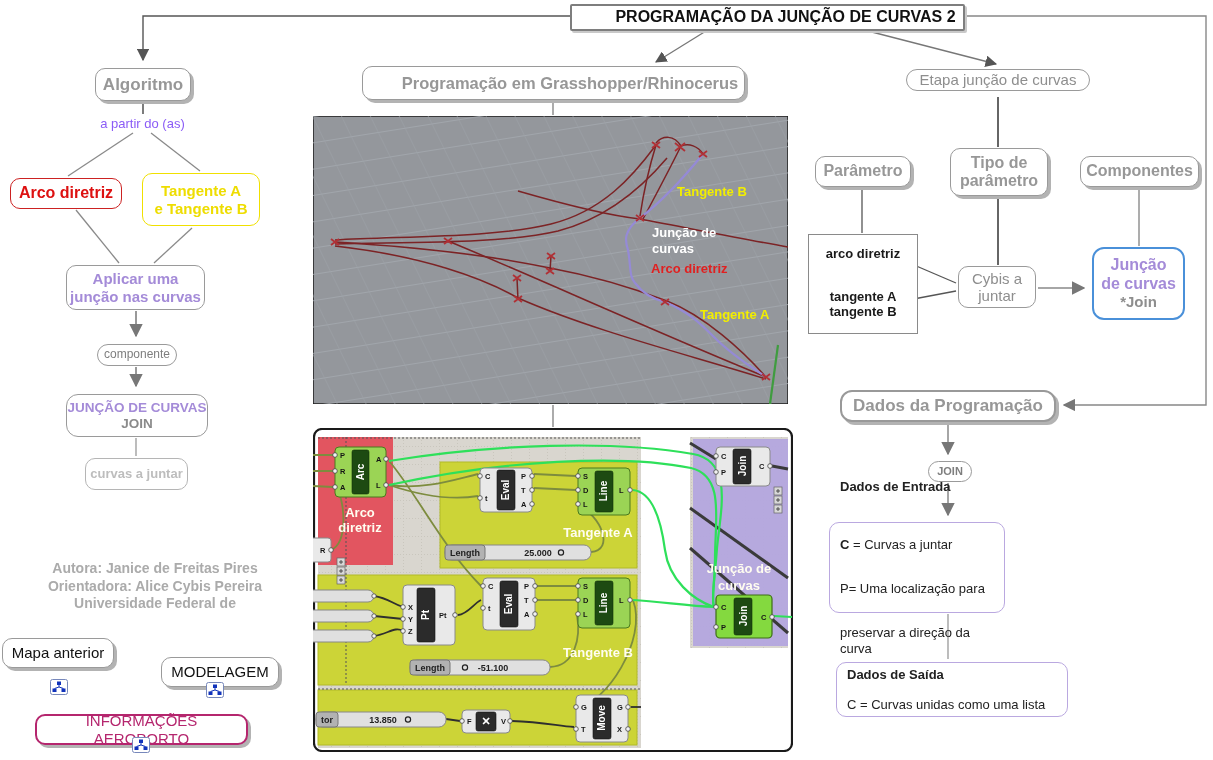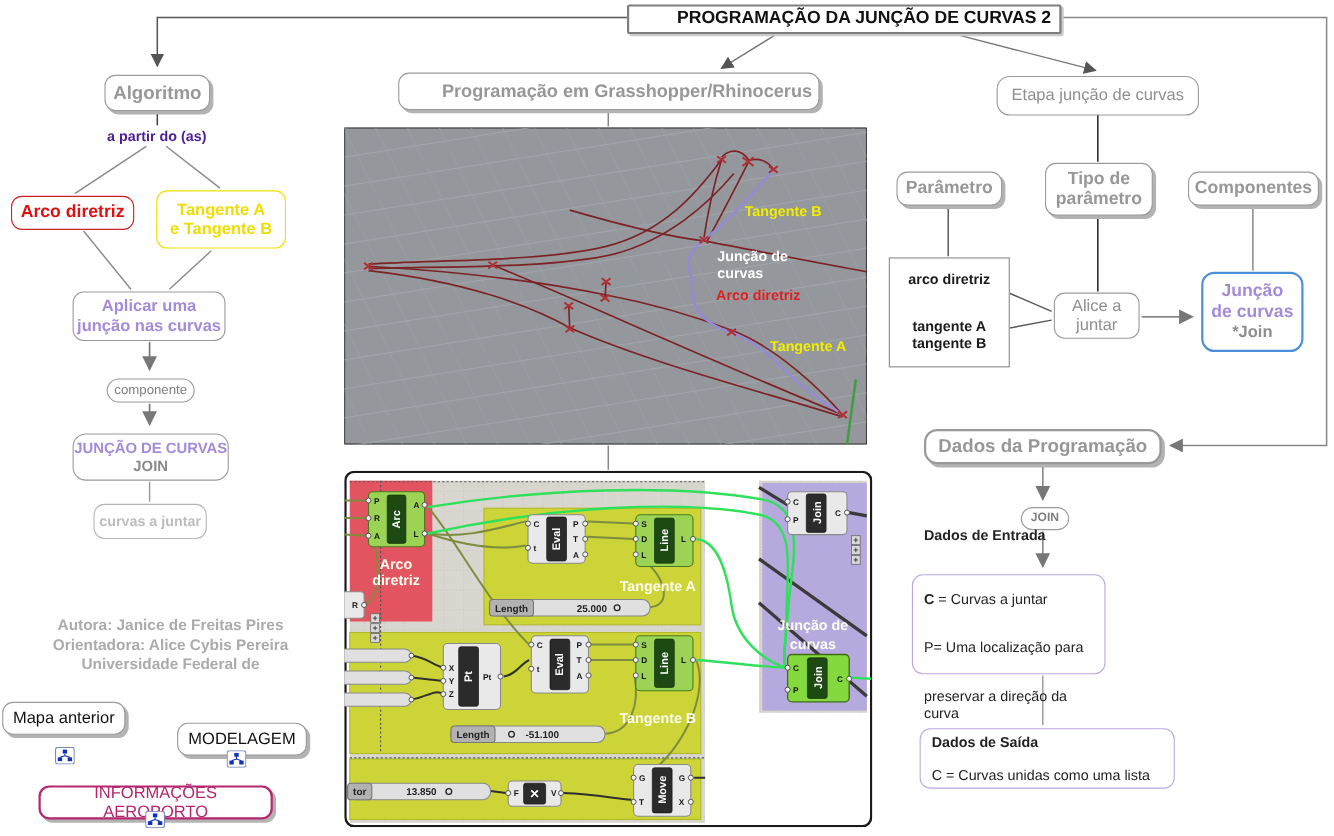--- a/index.html
+++ b/index.html
@@ -90,21 +90,21 @@
     <path d="M948,614 V659" stroke="#999" stroke-width="1.3"></path>
   </svg>
 
   <div class="node titlebox" style="left:570px;top:4px;width:395px;height:27px;padding-left:36px;">
     <span>PROGRAMAÇÃO DA JUNÇÃO DE CURVAS 2</span>
   </div>
 
   <div class="node shadow" style="left:95px;top:68px;width:96px;height:33px;font-size:17px;align-items:center;">
     <span>Algoritmo</span>
   </div>
-  <div class="node plain" style="left:85px;top:115px;width:115px;height:18px;font-weight:bold;color:#4c1d95;font-size:13px;">
+  <div class="node plain" style="left:85px;top:115px;width:115px;height:18px;font-weight:normal;color:#8b5cf6;font-size:13px;">
     <span>a partir do (as)</span>
   </div>
   <div class="node redline" style="left:10px;top:178px;width:112px;height:31px;font-size:16px;">
     <span>Arco diretriz</span>
   </div>
   <div class="node yellow" style="left:142px;top:173px;width:118px;height:53px;font-size:15px;">
     <span>Tangente A</span>
     <span>e Tangente B</span>
   </div>
   <div class="node purple" style="left:66px;top:265px;width:139px;height:45px;font-size:15px;">
@@ -405,40 +405,40 @@
     <g>
       <text class="glab" x="47" y="89" text-anchor="middle" font-size="12.5">Arco</text>
       <text class="glab" x="47" y="104" text-anchor="middle" font-size="12.5">diretriz</text>
       <text class="glab" x="285" y="109" text-anchor="middle">Tangente A</text>
       <text class="glab" x="285" y="229" text-anchor="middle">Tangente B</text>
       <text class="glab" x="426" y="145" text-anchor="middle" fill="#f2eeff">Junção de</text>
       <text class="glab" x="426" y="162" text-anchor="middle" fill="#f2eeff">curvas</text>
     </g>
   </svg>
 
-  <div class="node thin" style="left:906px;top:69px;width:184px;height:36px;font-size:15px;border-radius:12px;color:#8e8e8e;">
+  <div class="node thin" style="left:906px;top:69px;width:184px;height:22px;font-size:15px;border-radius:12px;color:#8e8e8e;">
     <span>Etapa junção de curvas</span>
   </div>
   <div class="node shadow" style="left:815px;top:156px;width:96px;height:31px;font-size:16px;">
     <span>Parâmetro</span>
   </div>
   <div class="node shadow" style="left:950px;top:148px;width:98px;height:48px;font-size:16px;">
     <span>Tipo de</span>
     <span>parâmetro</span>
   </div>
   <div class="node shadow" style="left:1080px;top:156px;width:119px;height:31px;font-size:16px;">
     <span>Componentes</span>
   </div>
   <div class="node sq" style="left:808px;top:234px;width:110px;height:100px;justify-content:flex-start;padding-top:12px;">
     <span class="black13">arco diretriz</span>
     <span class="black13" style="margin-top:28px;">tangente A</span>
     <span class="black13">tangente B</span>
   </div>
   <div class="node thin" style="left:958px;top:266px;width:78px;height:42px;font-size:15px;color:#8e8e8e;">
-    <span>Alice a</span>
+    <span>Cybis a</span>
     <span>juntar</span>
   </div>
   <div class="node bluebox" style="left:1092px;top:247px;width:93px;height:73px;font-size:16px;border-radius:12px;">
     <span class="purple">Junção</span>
     <span class="purple">de curvas</span>
     <span style="color:#8e8e8e;font-size:15px;">*Join</span>
   </div>
   <div class="node shadow" style="left:840px;top:390px;width:216px;height:32px;font-size:17px;border:2px solid #999;border-radius:12px;">
     <span>Dados da Programação</span>
   </div>

